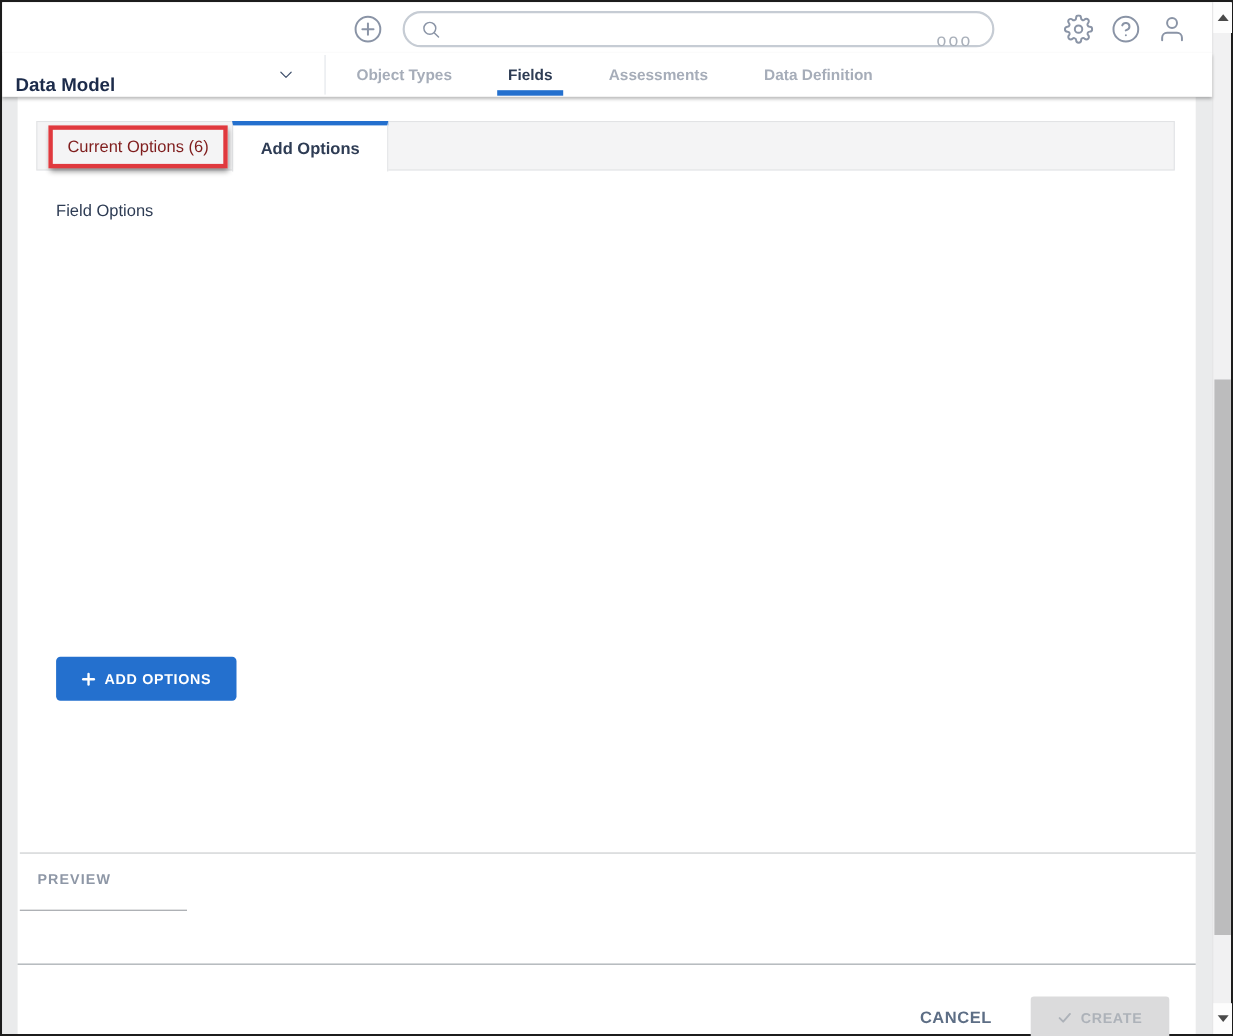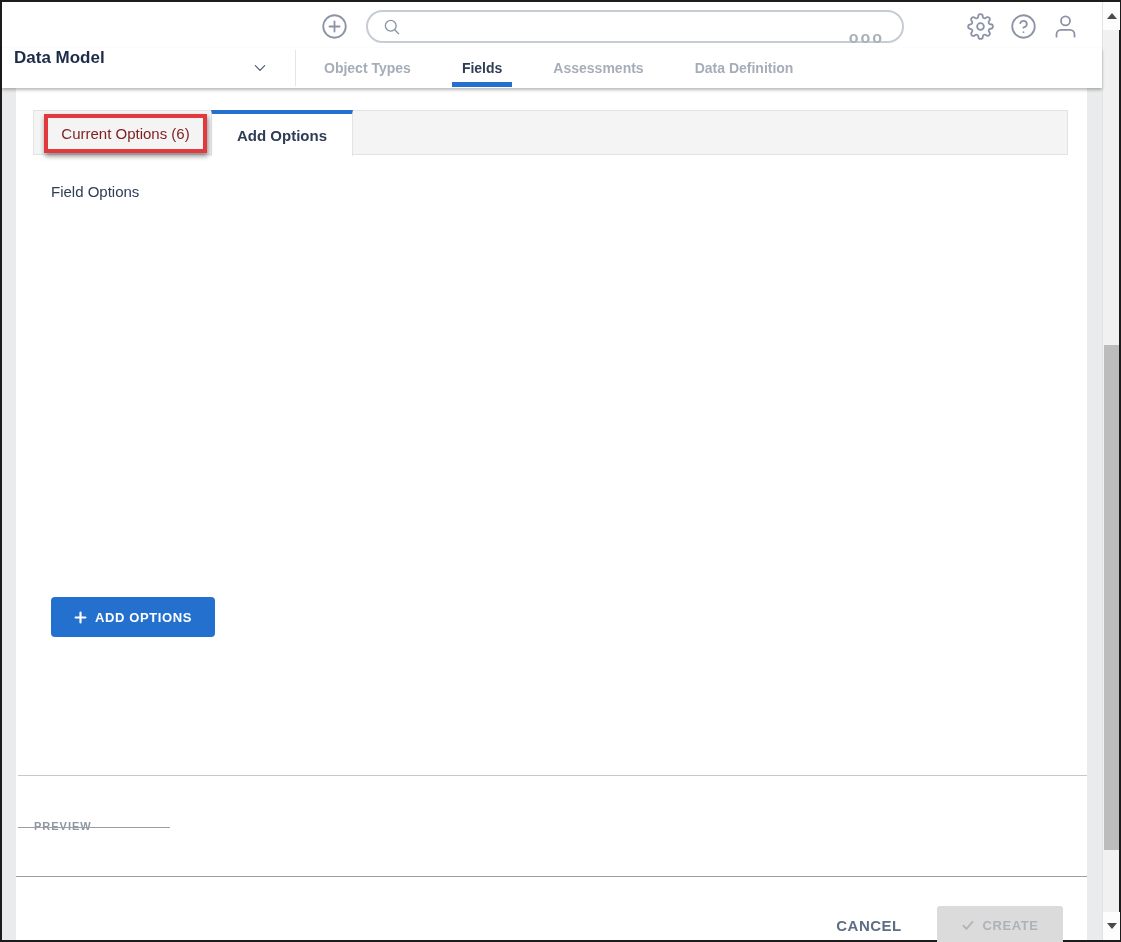--- a/index.html
+++ b/index.html
@@ -14,30 +14,30 @@
   .header { position: absolute; top: 2px; left: 2px; right: 19px; height: 46px; background: #fff; }
   .icon { color: #8a94a6; display: inline-block; }
   .plus-circle { position: absolute; left: 319px; top: 11px; width: 27px; height: 27px; }
   .search-pill {
     position: absolute; left: 364px; top: 8px; width: 538px; height: 33px;
     border: 2px solid #c6ccd4; border-radius: 17px; background: #fff;
     display: flex; align-items: center; padding: 0 14px;
   }
   .search-pill .mag { width: 20px; height: 20px; color: #8a94a6; }
   .search-input { flex: 1; border: none; outline: none; font-size: 14px; color: #333; background: transparent; min-width: 0; }
-  .more-ind { color: #a9b0ba; font-size: 16px; letter-spacing: 2px; font-weight: 700; padding-right: 4px; user-select: none; margin-top: 23px; }
+  .more-ind { color: #a9b0ba; font-size: 16px; letter-spacing: 2px; font-weight: 400; padding-right: 4px; user-select: none; margin-top: 23px; }
   .hdr-right-icon { position: absolute; top: 11px; width: 27px; height: 27px; cursor: pointer; }
   .gear { left: 965px; } .help { left: 1008px; } .user { left: 1050px; }
 
   
   .navbar {
     position: absolute; top: 48px; left: 2px; right: 19px; height: 40px; background: #fff;
     box-shadow: 0 2px 3px rgba(0,0,0,0.28); z-index: 5;
   }
-  .module-select { position: absolute; left: 12px; top: 0; height: 40px; display: flex; align-items: flex-start; cursor: pointer; }
+  .module-select { position: absolute; left: 12px; top: 0; height: 40px; display: flex; align-items: flex-end; cursor: pointer; }
   .module-label { font-size: 17px; font-weight: 700; color: #1c2b4a; }
   .module-chevron { position: absolute; left: 250px; top: 12px; width: 16px; height: 16px; color: #42526e; }
   .nav-vdiv { position: absolute; left: 293px; top: 2px; height: 36px; width: 1px; background: #e2e5e9; }
   .nav-links { position: absolute; left: 322px; top: 0; height: 40px; display: flex; gap: 51px; align-items: flex-end; }
   .nav-item { font-size: 14px; font-weight: 700; color: #a6adb9; position: relative; height: 40px; display: flex; align-items: center; cursor: pointer; white-space: nowrap; }
   .nav-item.active { color: #2e3c54; }
   .nav-item.active::after {
     content: ""; position: absolute; left: 50%; transform: translateX(-50%);
     bottom: 1px; width: 60px; height: 5px; background: #2470CE;
   }
@@ -79,21 +79,21 @@
     position: absolute; left: 35px; top: 509px; width: 164px; height: 40px;
     background: #2470CE; border: none; border-radius: 4px; color: #fff;
     font-family: "Liberation Sans", sans-serif;
     font-size: 13px; font-weight: 700; letter-spacing: 0.6px; cursor: pointer;
     display: flex; align-items: center; justify-content: center; gap: 8px;
   }
   .btn-add svg { width: 13px; height: 13px; }
 
   
   .preview-divider { position: absolute; left: 2px; top: 687px; width: 1069px; height: 1px; background: #c6c8ca; }
-  .preview-label { position: absolute; left: 18px; top: 704px; font-size: 11px; font-weight: 700; letter-spacing: 1px; color: #8e97a6; margin-top: 28px; }
+  .preview-label { position: absolute; left: 18px; top: 704px; font-size: 13px; font-weight: 700; letter-spacing: 1px; color: #8e97a6; }
   .preview-underline { position: absolute; left: 2px; top: 739px; width: 152px; height: 1px; background: #9b9fa4; }
 
   
   .footer-divider { position: absolute; left: 0px; top: 788px; width: 1071px; height: 1px; background: #9aa0a5; }
   .btn-cancel {
     position: absolute; left: 810px; top: 823px; width: 86px; height: 28px;
     background: none; border: none; font-family: "Liberation Sans", sans-serif;
     font-size: 15px; font-weight: 700; letter-spacing: 0.5px; color: #5d6e85; cursor: pointer;
   }
   .btn-create {

